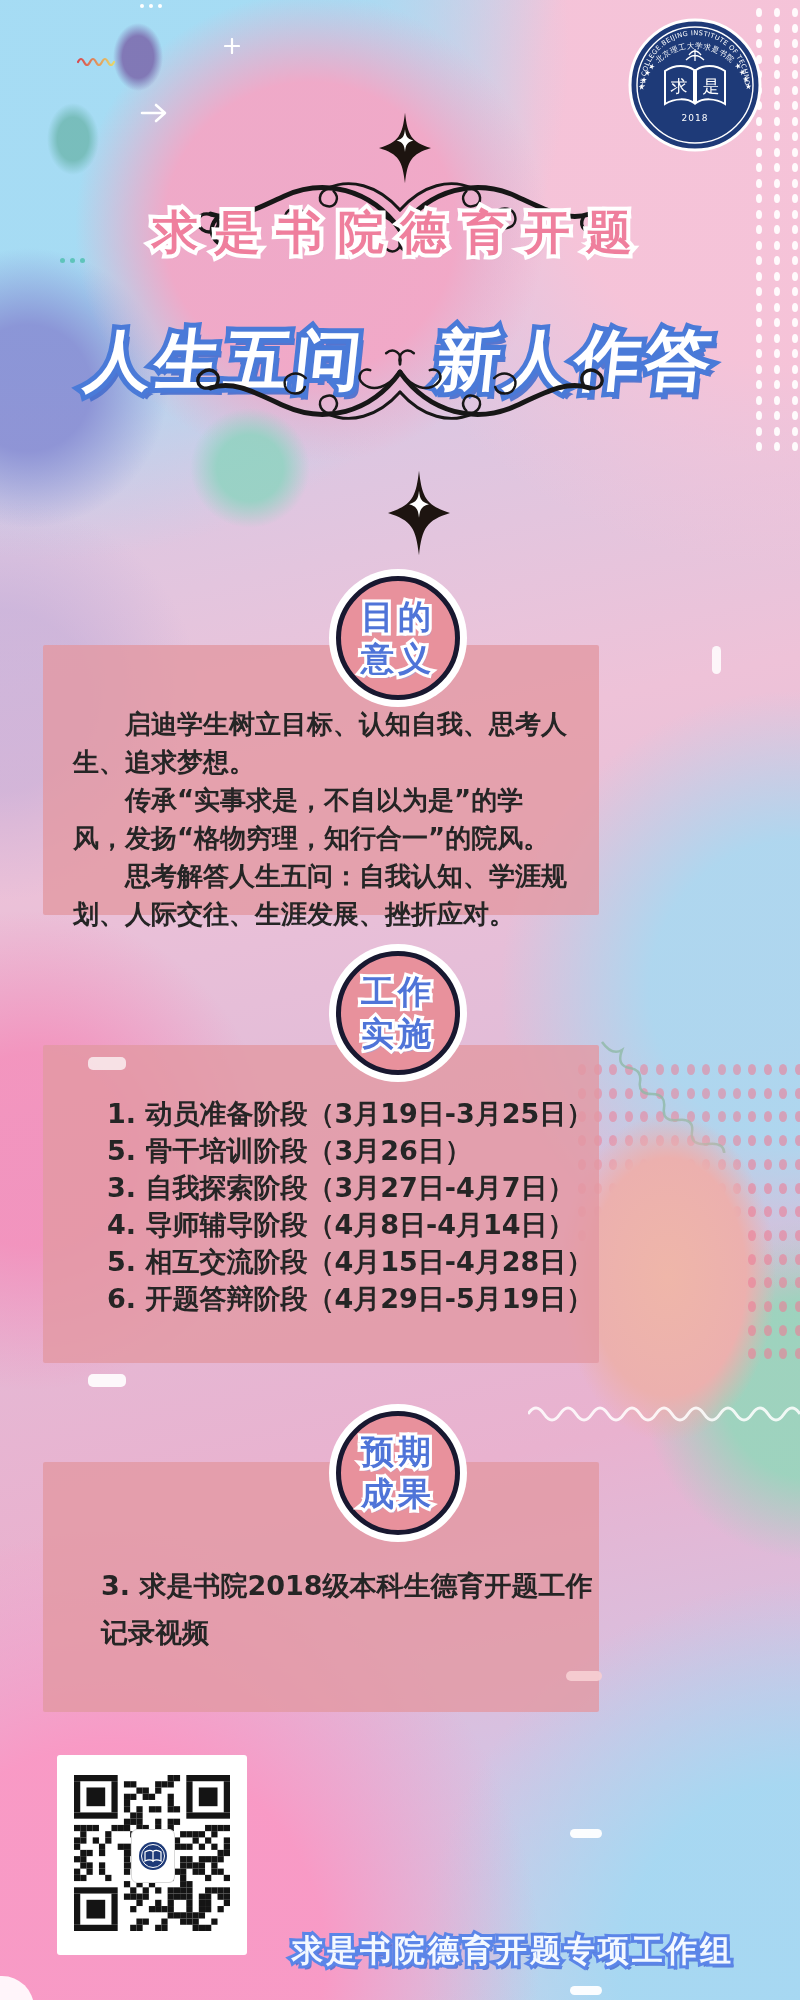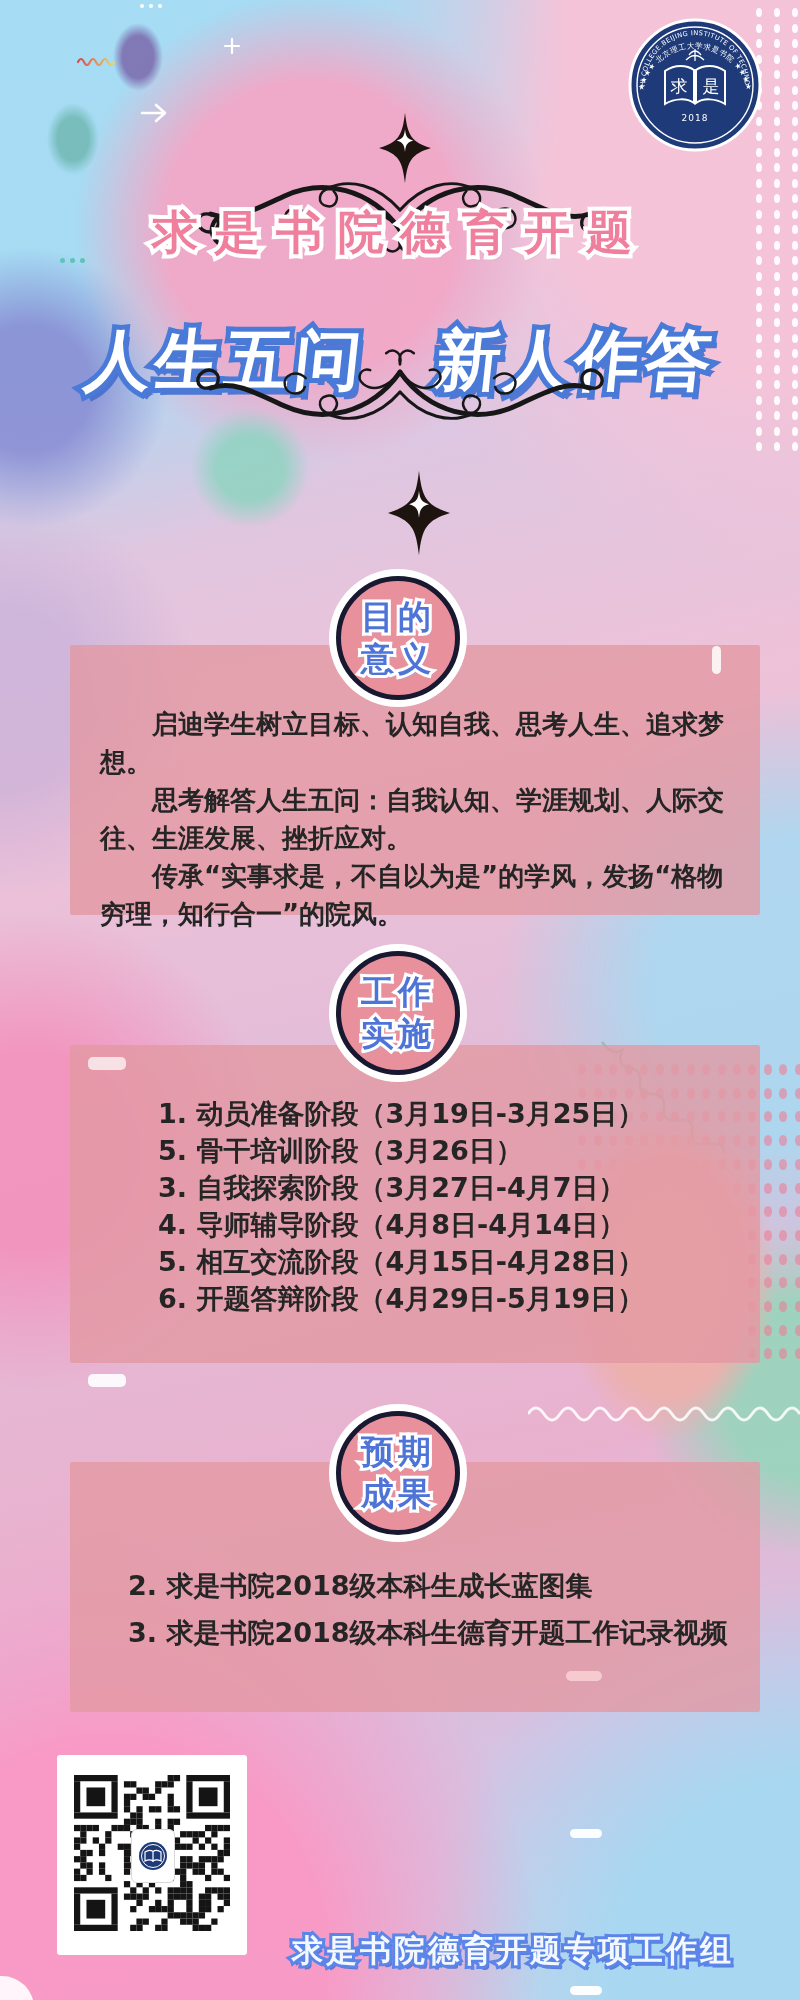--- a/index.html
+++ b/index.html
@@ -24,25 +24,25 @@
   
   .ol{position:relative;display:block;}
   .ol .bk{position:absolute;left:0;right:0;top:0;}
   .ol .ft{position:relative;}
   
   .t1{left:0;top:202px;width:800px;text-align:center;font-size:46px;font-weight:900;letter-spacing:16px;color:#ef7f9d;}
   .t1 .bk{-webkit-text-stroke:8px #ffffff;text-shadow:2px 3px 2px rgba(180,90,120,.35);color:#ef7f9d;}
   .t2{left:0;top:254px;width:800px;text-align:center;font-size:66px;font-weight:900;letter-spacing:4px;color:#ffffff;transform:skewX(-6deg);}
   .t2 .bk{-webkit-text-stroke:10px #4a7ad8;text-shadow:6px 7px 0 rgba(70,110,205,.9);color:#4a7ad8;}
   
-  .panel{left:70px;width:690px;background:rgba(226,152,162,.8);border-radius:2px;color:#252525;}
+  .panel{left:43px;width:556px;background:rgba(226,152,162,.8);border-radius:2px;color:#252525;}
   .panel p{margin:0;font-size:26px;line-height:38px;font-weight:600;text-indent:2em;}
   .panel ul{margin:0;padding:0;list-style:none;font-weight:600;}
   #panel1{top:645px;height:270px;padding:60px 24px 0 30px;box-sizing:border-box;}
-  #panel2{top:1045px;height:318px;padding:50px 0 0 88px;box-sizing:border-box;}
+  #panel2{top:1045px;height:318px;padding:50px 0 0 64px;box-sizing:border-box;}
   #panel2 li{font-size:27px;line-height:37px;}
   #panel3{top:1462px;height:250px;padding:100px 0 0 58px;box-sizing:border-box;}
   #panel3 li{font-size:27px;line-height:47px;}
   
   .badge{width:114px;height:114px;border-radius:50%;background:#e8919c;border:5px solid #181830;box-shadow:0 0 0 7px #ffffff;display:flex;flex-direction:column;justify-content:center;align-items:center;gap:2px;}
   .badge .bline{position:relative;height:40px;line-height:40px;width:100%;text-align:center;font-size:33px;font-weight:900;color:#4f74d8;letter-spacing:4px;}
   .badge .bk{-webkit-text-stroke:6px #ffffff;text-shadow:2px 3px 1px rgba(140,170,235,.8);color:#4f74d8;}
   #badge1{left:336px;top:576px;} #badge2{left:336px;top:951px;} #badge3{left:336px;top:1411px;}
   
   .fline{left:292px;font-weight:900;color:#f3f8ff;letter-spacing:3px;}
@@ -382,22 +382,22 @@
     <use href="#halfF"></use>
       <use href="#halfF" transform="translate(470,0) scale(-1,1)"></use>
   </svg>
   <svg class="abs" style="left:388px;top:468px;" width="62" height="90" viewBox="0 0 100 136">
     <path d="M50 0 C55 44 62 56 100 68 C62 80 55 92 50 136 C45 92 38 80 0 68 C38 56 45 44 50 0 Z" fill="#1d1410"></path>
     <path d="M50 0 C55 44 62 56 100 68 C62 80 55 92 50 136 C45 92 38 80 0 68 C38 56 45 44 50 0 Z" fill="#ffffff" transform="translate(34,32) scale(.32)"></path>
   </svg>
 
   <div id="panel1" class="abs panel">
     <p>启迪学生树立目标、认知自我、思考人生、追求梦想。</p>
+    <p>传承“实事求是，不自以为是”的学风，发扬“格物穷理，知行合一”的院风。</p>
     <p>思考解答人生五问：自我认知、学涯规划、人际交往、生涯发展、挫折应对。</p>
-    <p>传承“实事求是，不自以为是”的学风，发扬“格物穷理，知行合一”的院风。</p>
   </div>
   <div id="badge1" class="abs badge">
     <div class="bline ol"><span class="bk">目的</span><span class="ft">目的</span></div>
     <div class="bline ol"><span class="bk">意义</span><span class="ft">意义</span></div>
   </div>
   <div class="abs dash" style="left:712px;top:646px;width:9px;height:28px;background:rgba(255,255,255,.85);"></div>
 
   <div id="panel2" class="abs panel">
     <ul>
       <li>1. 动员准备阶段（3月19日-3月25日）</li>
@@ -414,21 +414,20 @@
   </div>
   <div class="abs dash" style="left:88px;top:1057px;width:38px;height:13px;background:rgba(255,255,255,.7);"></div>
   <div class="abs dash" style="left:88px;top:1374px;width:38px;height:13px;background:rgba(255,255,255,.9);"></div>
 
   <svg class="abs" style="left:528px;top:1398px;" width="272" height="26" viewBox="0 0 272 26">
     <path d="M0,16 q8,-12 16,0 q8,12 16,0 q8,-12 16,0 q8,12 16,0 q8,-12 16,0 q8,12 16,0 q8,-12 16,0 q8,12 16,0 q8,-12 16,0 q8,12 16,0 q8,-12 16,0 q8,12 16,0 q8,-12 16,0 q8,12 16,0 q8,-12 16,0 q8,12 16,0 q8,-12 16,0" fill="none" stroke="rgba(255,255,255,.85)" stroke-width="3"></path>
   </svg>
 
   <div id="panel3" class="abs panel">
     <ul>
-      <li>2. 求是书院2018级本科生成长蓝图集</li>
       <li>3. 求是书院2018级本科生德育开题工作记录视频</li>
     </ul>
   </div>
   <div id="badge3" class="abs badge">
     <div class="bline ol"><span class="bk">预期</span><span class="ft">预期</span></div>
     <div class="bline ol"><span class="bk">成果</span><span class="ft">成果</span></div>
   </div>
   <div class="abs dash" style="left:566px;top:1671px;width:36px;height:10px;background:rgba(246,205,210,.95);"></div>
 
   <div id="qr" class="abs">

